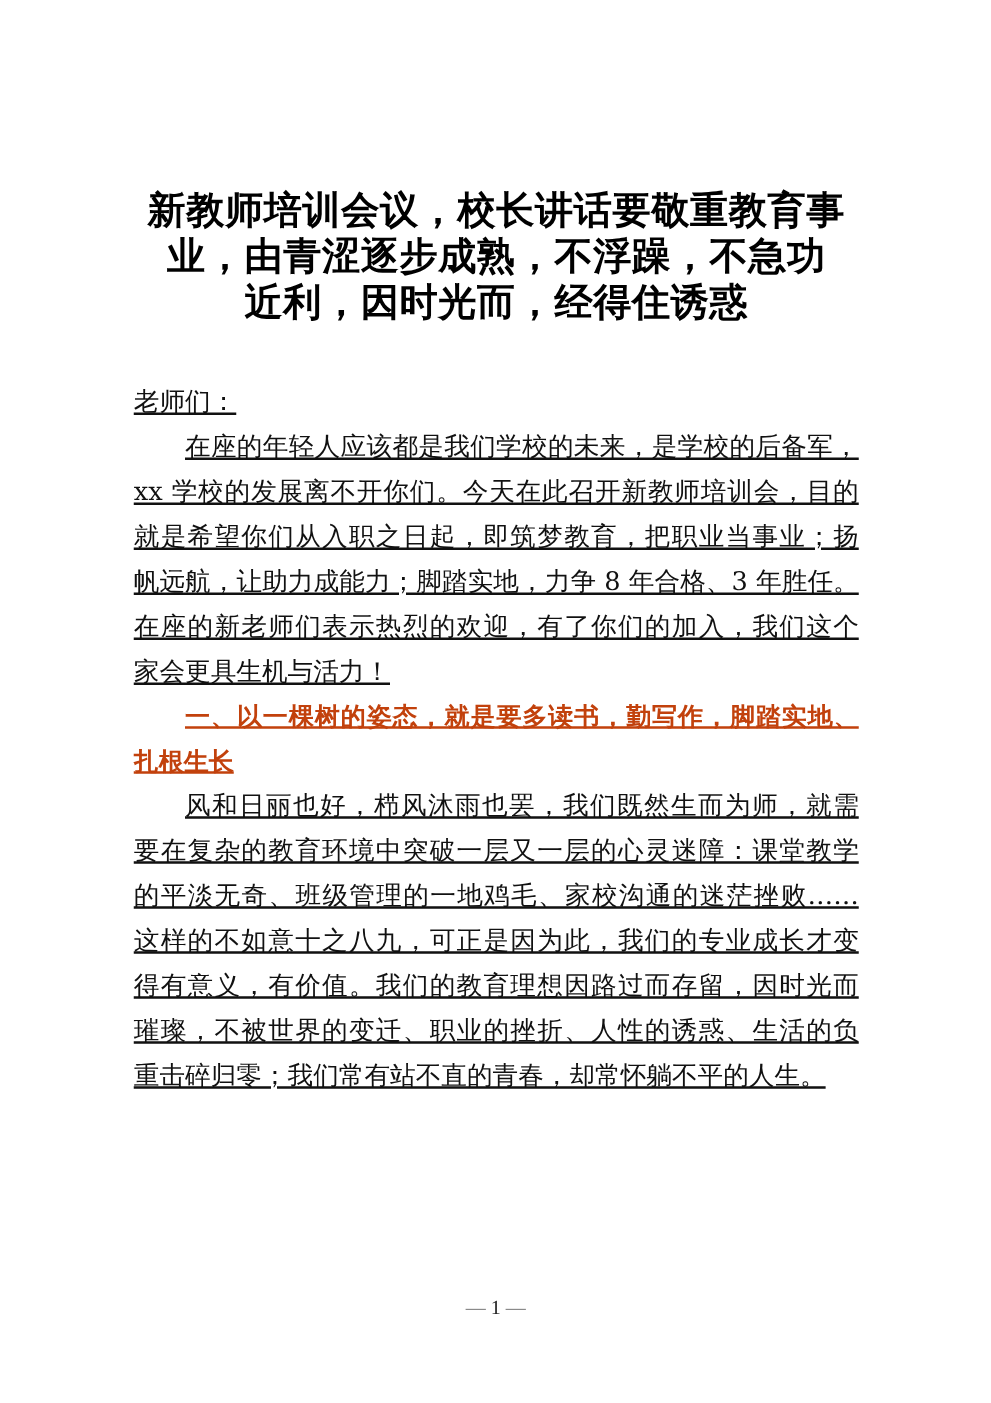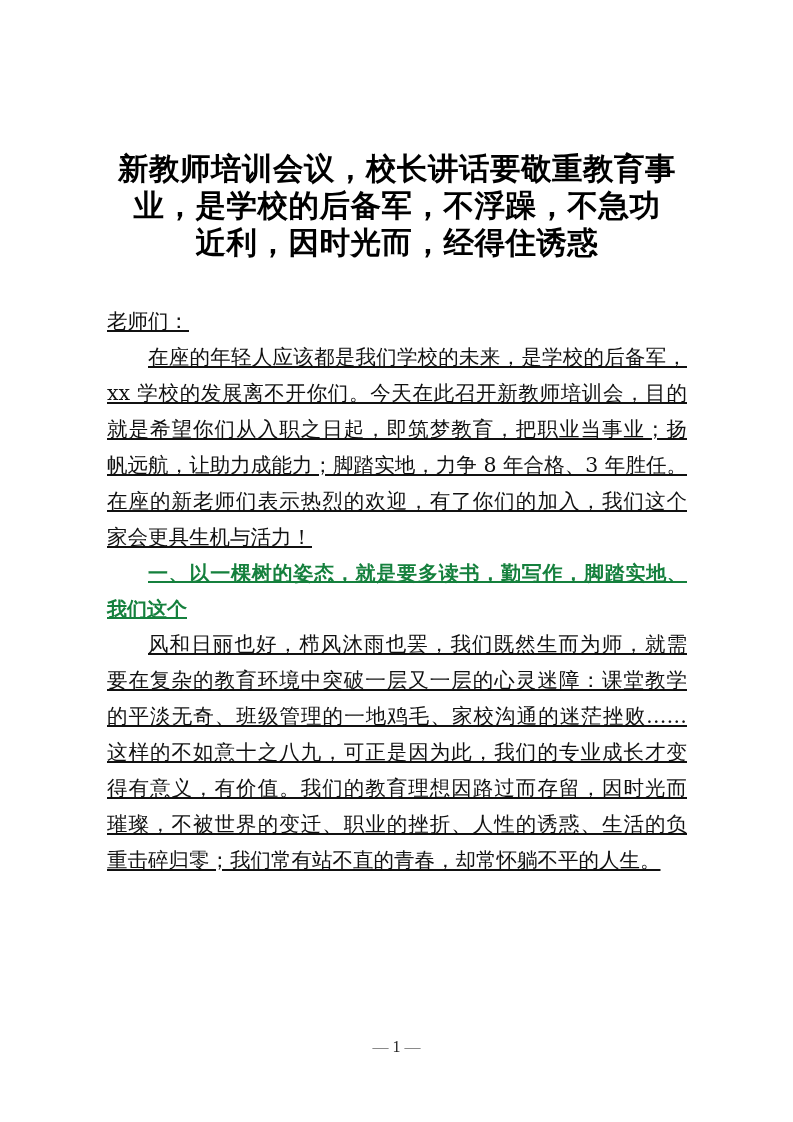--- a/index.html
+++ b/index.html
@@ -13,54 +13,54 @@
   }
   .title .tl { display: block; white-space: nowrap; }
   .body {
     position: absolute; left: 107px; width: 580px; top: 304px;
     font-family: "DejaVu Serif", "Liberation Serif", serif;
     font-size: 20.5px; line-height: 35.95px; color: #111;
   }
   .line { display: block; white-space: nowrap; height: 35.95px; text-align-last: justify; text-align: justify; text-decoration: underline; }
   .line.last { text-align-last: left; }
   .indent { padding-left: 41px; }
-  .heading { font-family: "DejaVu Sans", "Liberation Sans", sans-serif; font-weight: bold; color: #15803d; font-size: 20px; }
+  .heading { font-family: "DejaVu Sans", "Liberation Sans", sans-serif; font-weight: bold; color: #c2410c; font-size: 20px; }
   .pagenum {
     position: absolute; left: 0; width: 793px; top: 1038px; text-align: center;
     font-family: "Liberation Serif", serif; font-size: 16px; color: #222;
   }
   .pagenum .dash { color: #777; }
 </style>
 </head>
 <body>
 
 <div class="page">
 
   <h1 class="title">
     <span class="tl">新教师培训会议，校长讲话要敬重教育事</span>
-    <span class="tl">业，是学校的后备军，不浮躁，不急功</span>
+    <span class="tl">业，由青涩逐步成熟，不浮躁，不急功</span>
     <span class="tl">近利，因时光而，经得住诱惑</span>
   </h1>
 
   <div class="body">
     <span class="line last">老师们：</span>
 
     <div>
       <span class="line indent">在座的年轻人应该都是我们学校的未来，是学校的后备军，</span>
       <span class="line">xx 学校的发展离不开你们。今天在此召开新教师培训会，目的</span>
       <span class="line">就是希望你们从入职之日起，即筑梦教育，把职业当事业；扬</span>
       <span class="line">帆远航，让助力成能力；脚踏实地，力争 8 年合格、3 年胜任。</span>
       <span class="line">在座的新老师们表示热烈的欢迎，有了你们的加入，我们这个</span>
       <span class="line last">家会更具生机与活力！</span>
     </div>
 
 
     <div class="heading">
       <span class="line indent">一、以一棵树的姿态，就是要多读书，勤写作，脚踏实地、</span>
-      <span class="line last">我们这个</span>
+      <span class="line last">扎根生长</span>
     </div>
 
     <div>
       <span class="line indent">风和日丽也好，栉风沐雨也罢，我们既然生而为师，就需</span>
       <span class="line">要在复杂的教育环境中突破一层又一层的心灵迷障：课堂教学</span>
       <span class="line">的平淡无奇、班级管理的一地鸡毛、家校沟通的迷茫挫败……</span>
       <span class="line">这样的不如意十之八九，可正是因为此，我们的专业成长才变</span>
       <span class="line">得有意义，有价值。我们的教育理想因路过而存留，因时光而</span>
       <span class="line">璀璨，不被世界的变迁、职业的挫折、人性的诱惑、生活的负</span>
       <span class="line last">重击碎归零；我们常有站不直的青春，却常怀躺不平的人生。</span>

